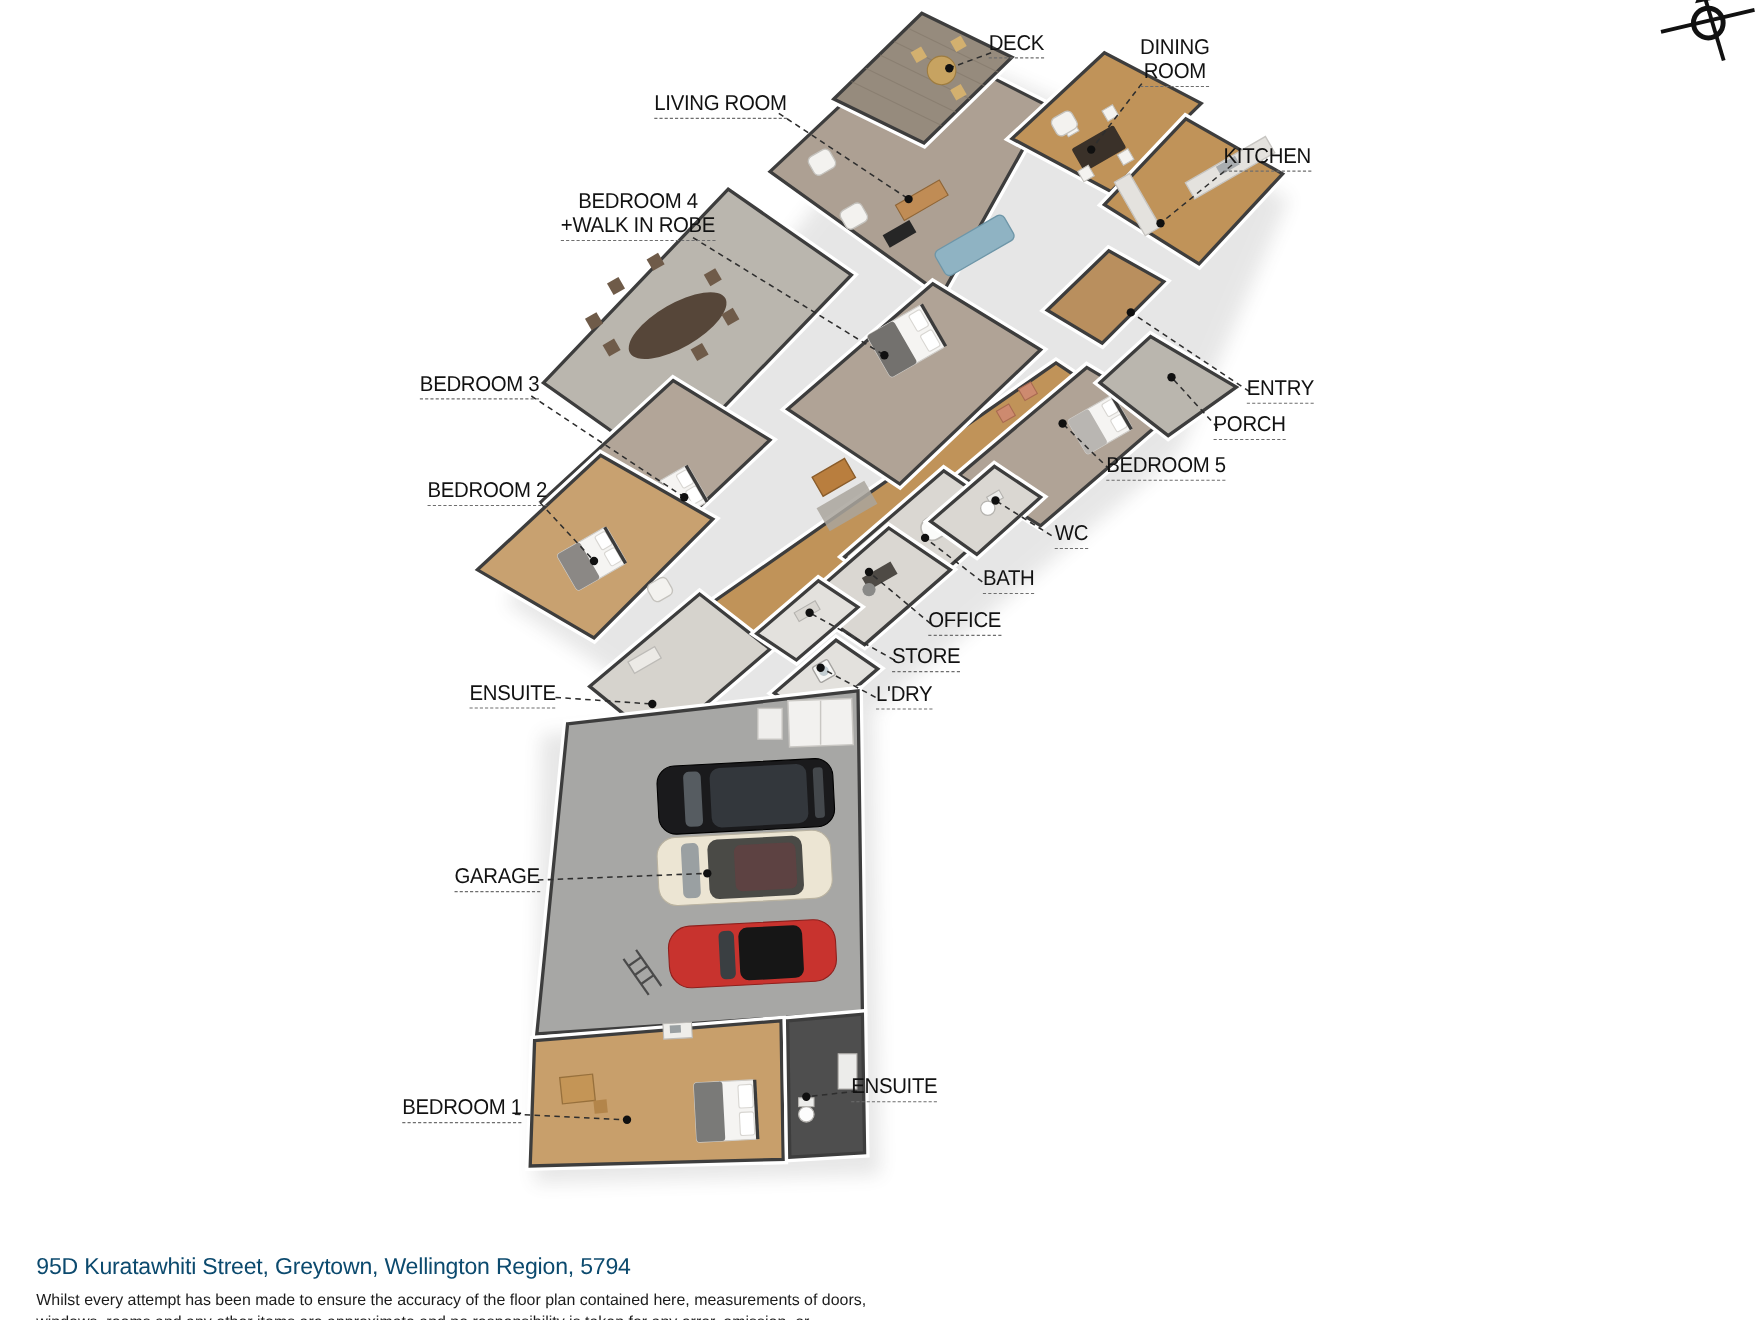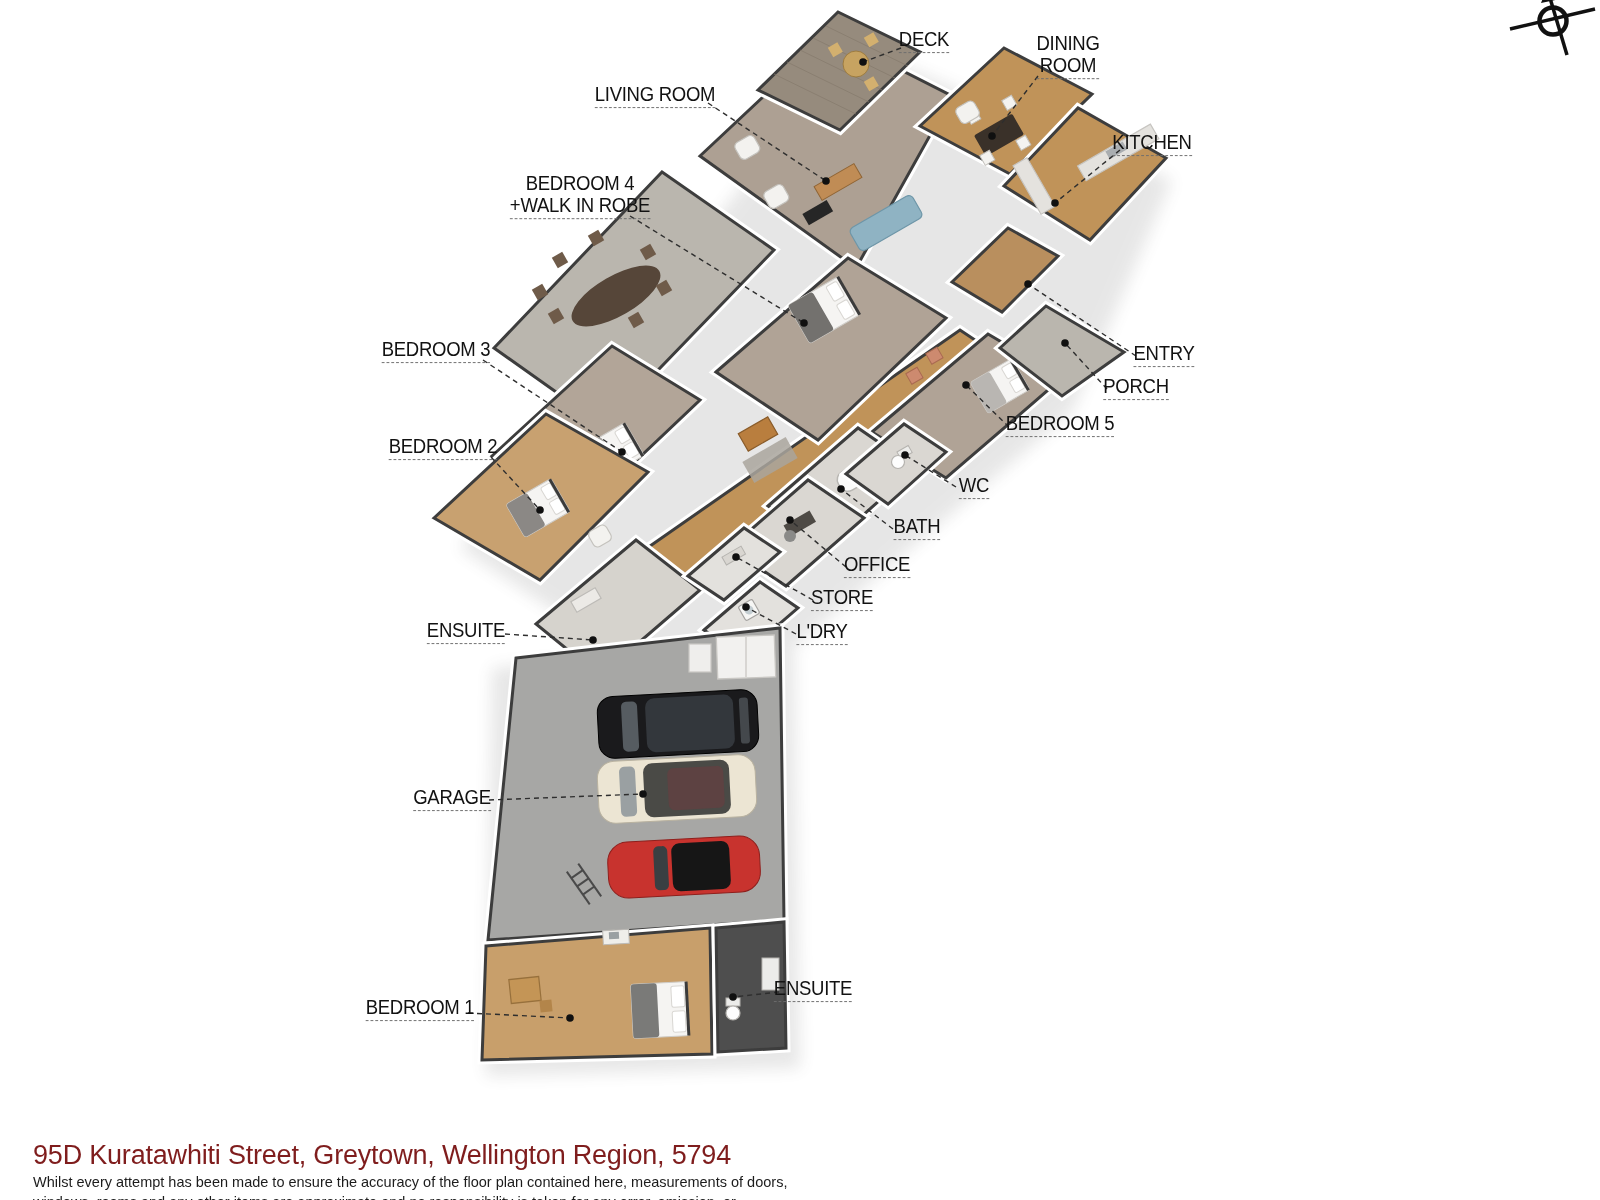--- a/index.html
+++ b/index.html
@@ -7,21 +7,21 @@
   .page{position:relative;width:1600px;height:1200px;font-family:"Liberation Sans",sans-serif;background:#fff;}
   #plan-svg{position:absolute;left:0;top:0;}
   .wallW{fill:none;stroke:#ffffff;stroke-width:9;stroke-linejoin:miter;}
   .floor{stroke:#3d3d3d;stroke-width:3;stroke-linejoin:miter;}
   .leader{stroke:#2e2e2e;stroke-width:1.4;stroke-dasharray:5 4;fill:none;}
   .dot{fill:#101010;}
   #label-layer{position:absolute;left:0;top:0;width:1264px;height:1200px;pointer-events:none;}
   .room-label{position:absolute;transform:translate(-50%,-50%) scaleX(0.95);text-align:center;
     font-size:19.5px;line-height:1.12;letter-spacing:-0.3px;color:#121212;white-space:nowrap;font-weight:400;}
   .room-label .ul{border-bottom:1.6px dashed #6e6e6e;padding-bottom:1px;}
-  .addr{position:absolute;left:33px;top:1140px;font-size:27px;font-weight:400;color:#7f1d1d;letter-spacing:-0.2px;}
+  .addr{position:absolute;left:33px;top:1140px;font-size:21px;font-weight:400;color:#0c4a6e;letter-spacing:-0.2px;}
   .disc{position:absolute;left:33px;top:1173px;width:775px;font-size:14.5px;line-height:19.5px;color:#1c1c1c;}
 </style>
 </head>
 <body>
 
 <div class="page">
 
 <svg id="plan-svg" width="1600" height="1200" viewBox="0 0 1600 1200">
   <defs>
     <filter id="soft" x="-20%" y="-20%" width="140%" height="140%">

